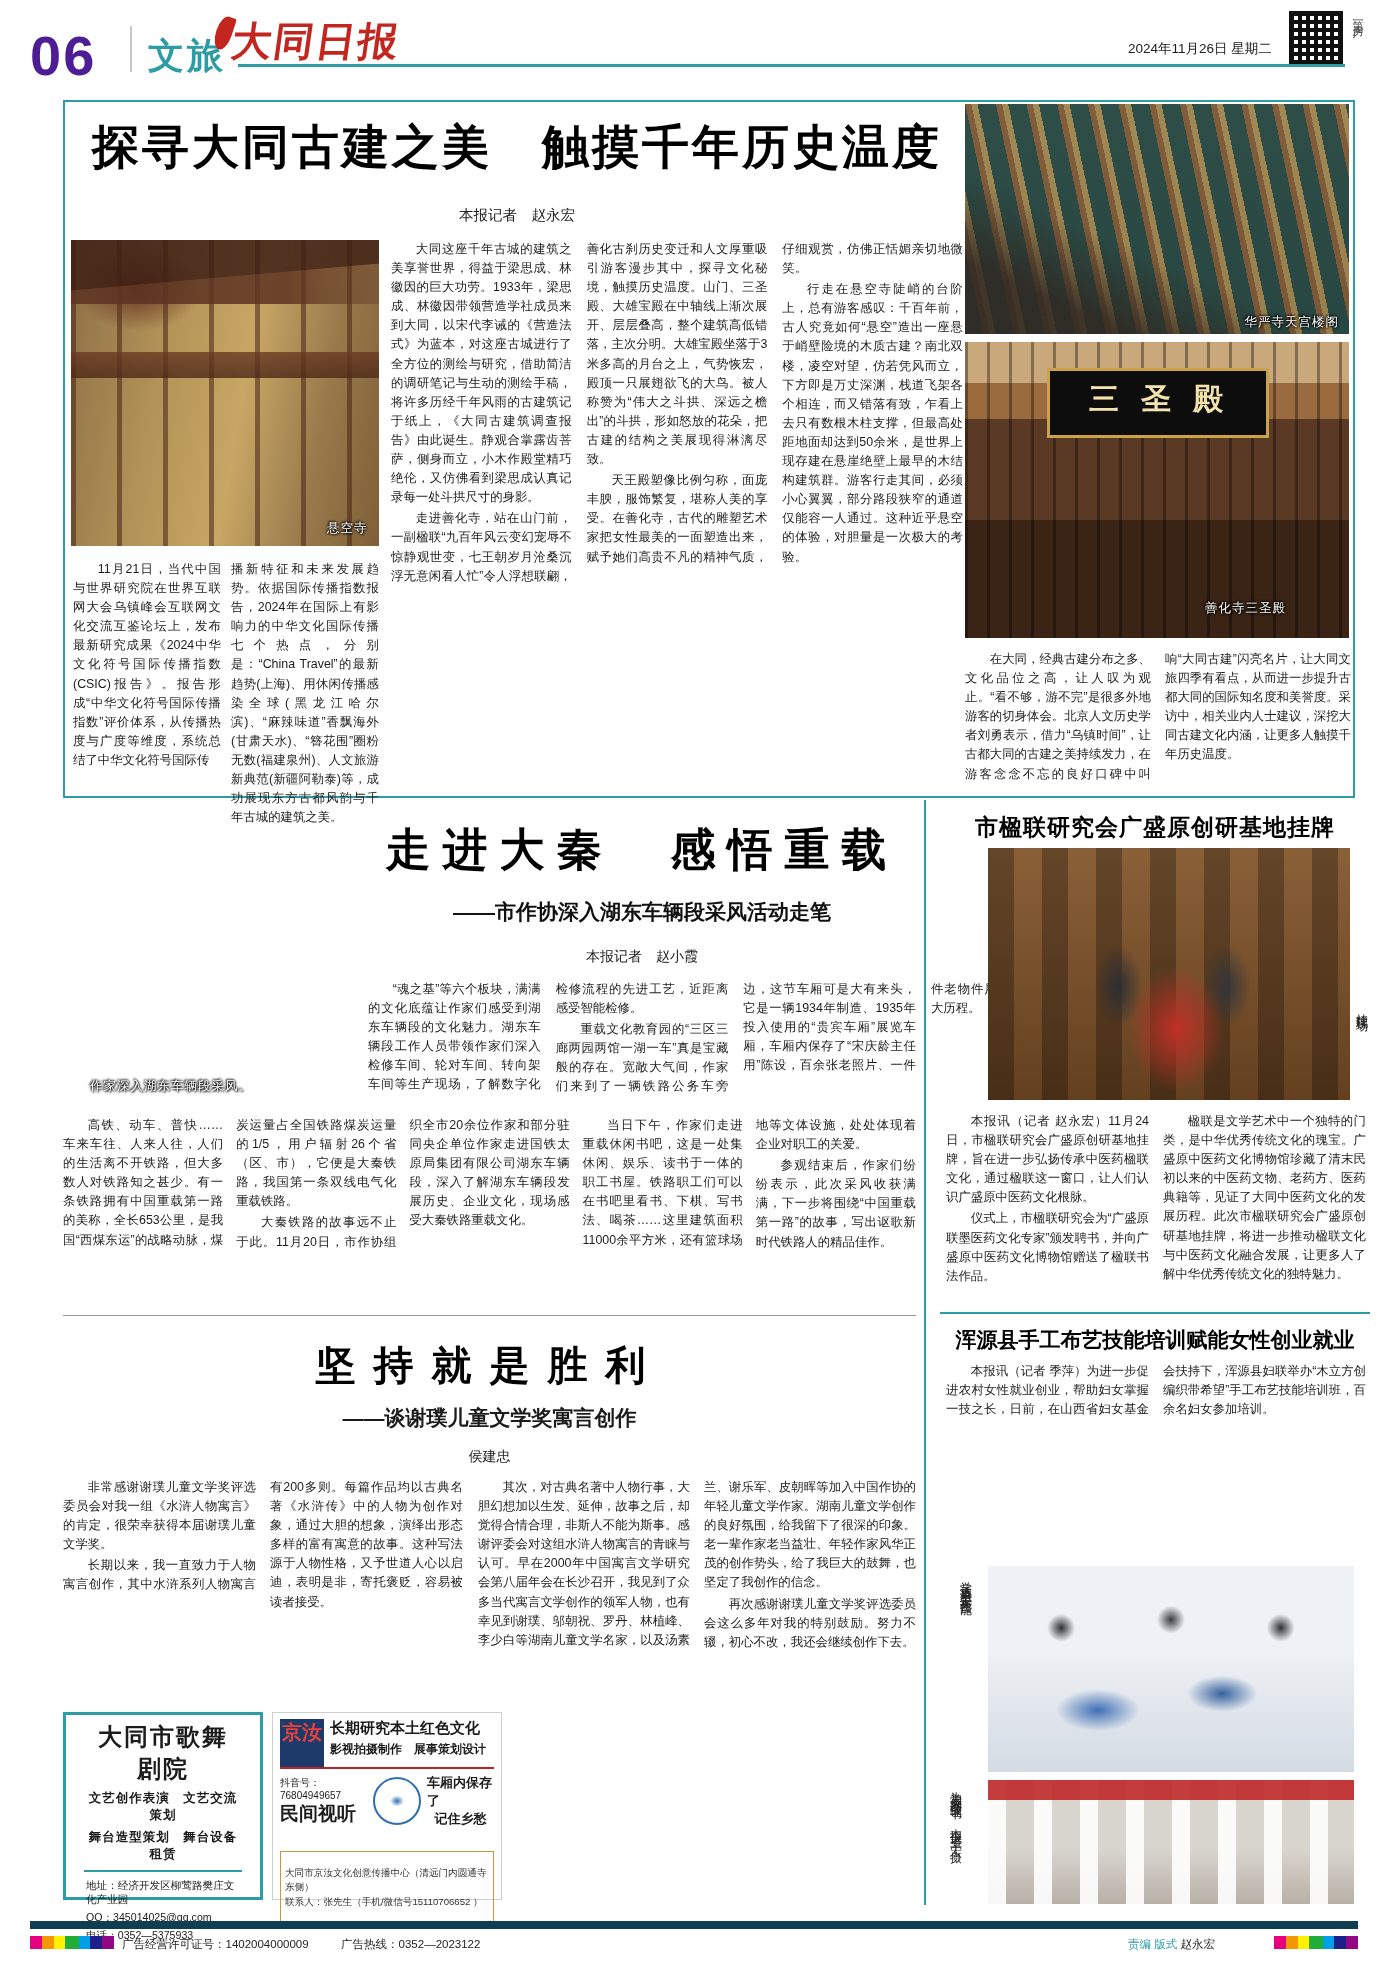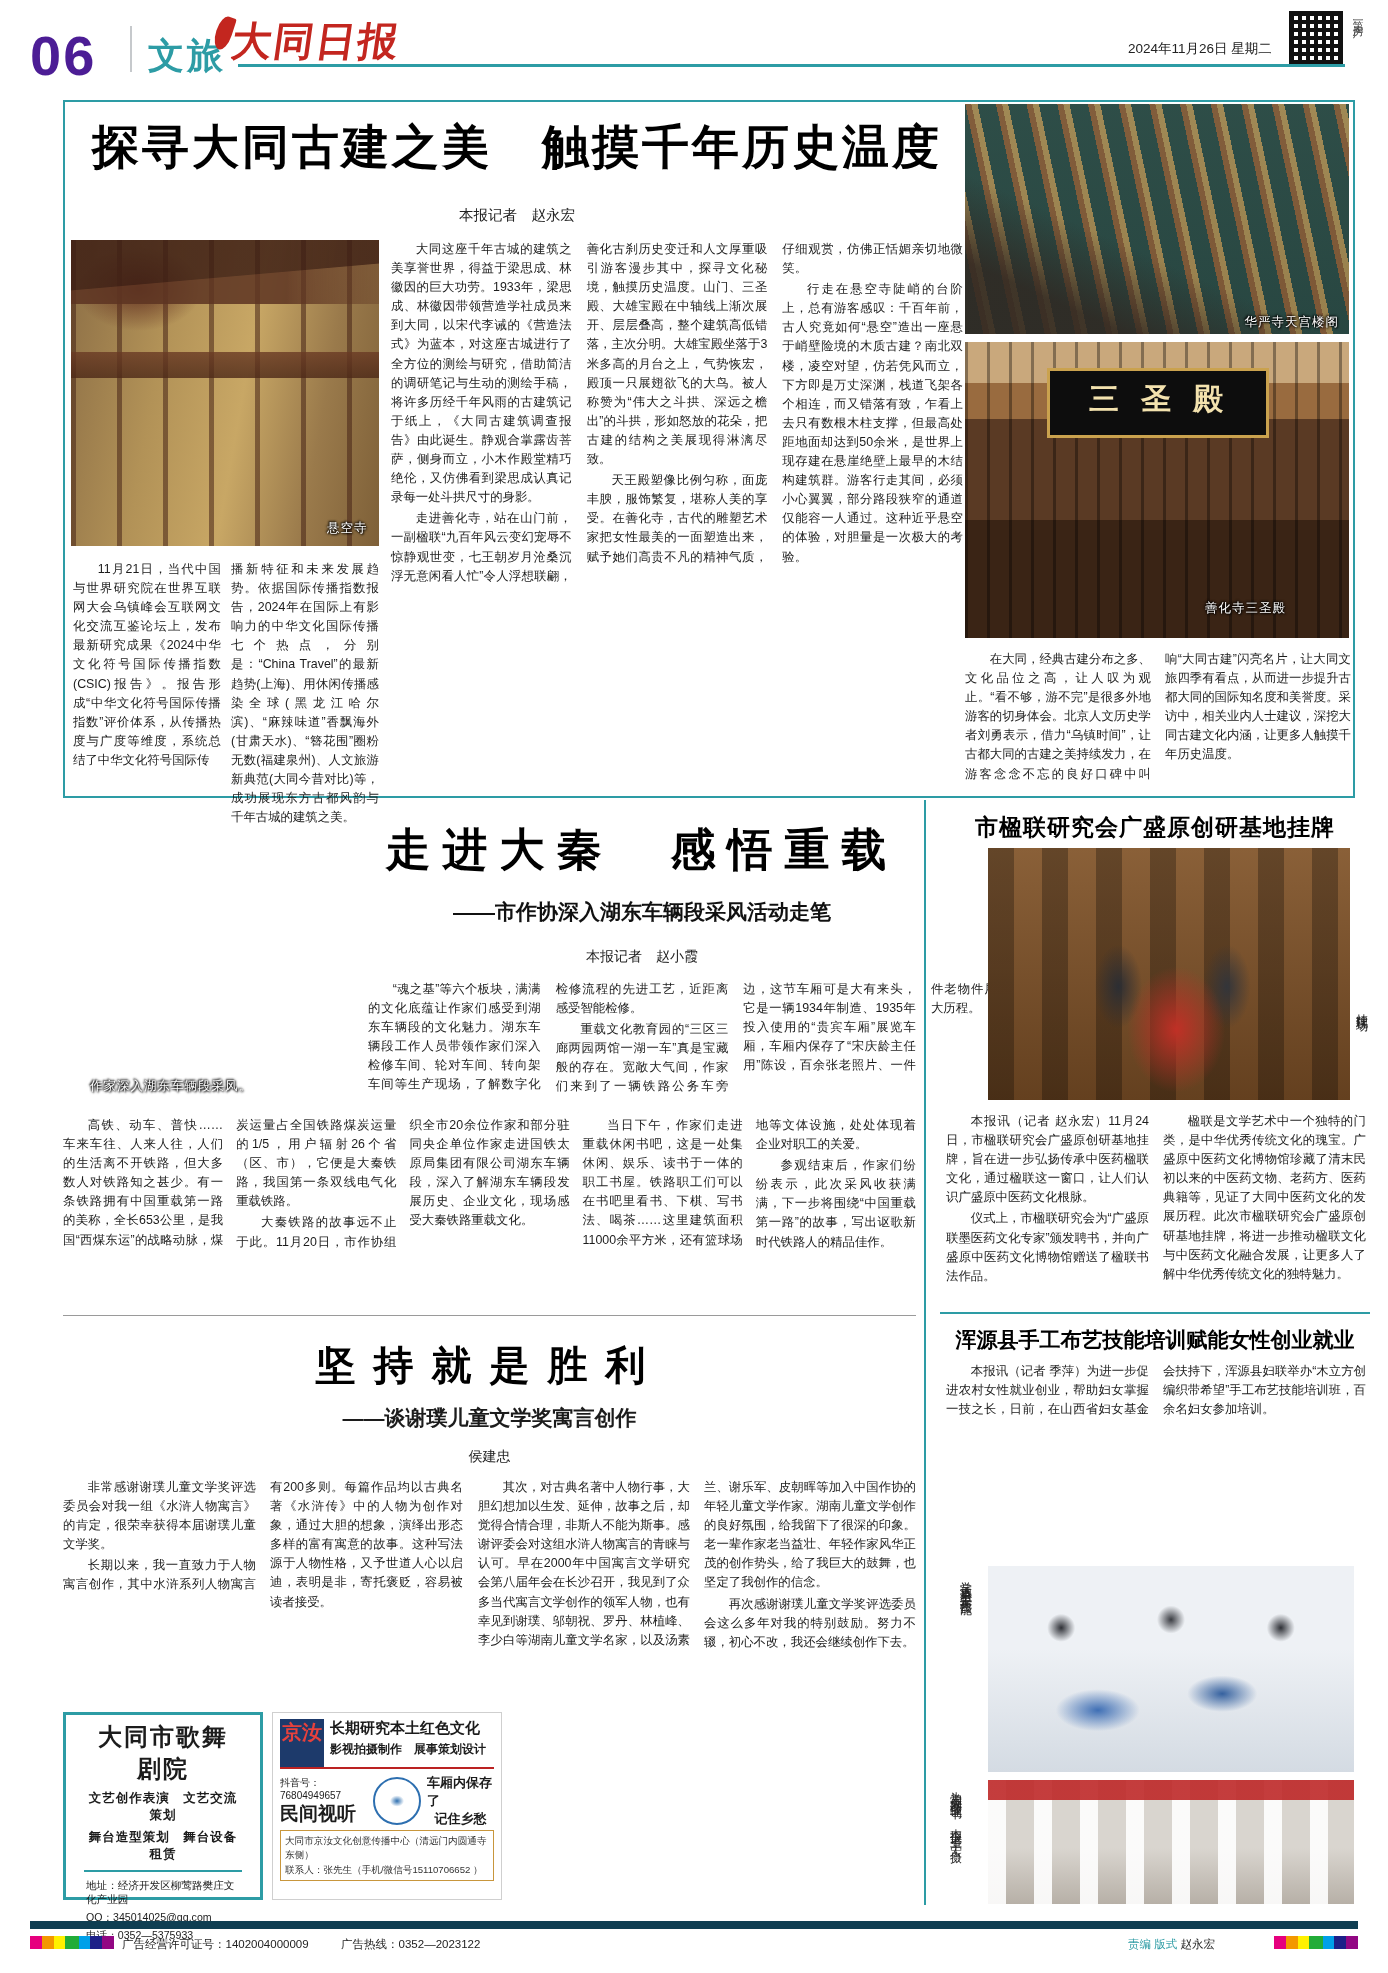--- a/index.html
+++ b/index.html
@@ -147,21 +147,21 @@
   #ad2-logo span{color:#e8413c;}
   #ad2 .l1{font-size:15px;font-weight:800;font-family:"Liberation Serif","DejaVu Serif",serif;}
   #ad2 .l2{font-size:12px;font-weight:700;margin-top:3px;}
   #ad2 .redline{height:2px;background:#b22;margin:4px 0 5px;clear:both;}
   #ad2 .mid{display:flex;align-items:center;gap:6px;}
   #ad2 .dy{font-size:10px;}
   #ad2 .mv{font-size:19px;font-weight:900;}
   #ad2 .seal{width:44px;height:44px;border:2px solid #2d6fb0;border-radius:50%;flex:0 0 auto;
        background:radial-gradient(10px 8px at 50% 50%,#2d6fb0,rgba(0,0,0,0) 70%);}
   #ad2 .r1{font-size:13px;font-weight:700;}
-  #ad2 .box{border:1px solid #c8963c;margin-top:2px;padding:3px 4px;font-size:9.6px;line-height:1.5;color:#333;}
+  #ad2 .box{border:1px solid #c8963c;margin-top:23px;padding:14px 4px;font-size:9.6px;line-height:1.5;color:#333;}
 
   
   #f-bar{left:30px;top:1921px;width:1328px;height:8px;background:#0f3e52;}
   .rainbow{height:13px;width:84px;
      background:linear-gradient(90deg,#e6007e 0 14%,#f39800 14% 28%,#fff100 28% 42%,#22ac38 42% 58%,#00a0e9 58% 72%,#1d2088 72% 86%,#920783 86% 100%);}
   #f-rb-l{left:30px;top:1936px;}
   #f-rb-r{left:1274px;top:1936px;}
   #f-text{left:122px;top:1937px;font-size:11.5px;color:#222;}
   #f-ed{left:1128px;top:1937px;font-size:11.5px;}
 </style>
@@ -184,21 +184,21 @@
 
   <div class="abs photo" id="a1-photoL"></div>
   <div class="abs" id="a1-photoL-roof"></div>
   <div class="abs" id="a1-photoL-deck"></div>
   <div class="photocap abs" id="a1-capL">悬空寺</div>
 
   <div class="abs body12" id="a1-colA">
     <p>11月21日，当代中国与世界研究院在世界互联网大会乌镇峰会互联网文化交流互鉴论坛上，发布最新研究成果《2024中华文化符号国际传播指数(CSIC)报告》。报告形成“中华文化符号国际传播指数”评价体系，从传播热度与广度等维度，系统总结了中华文化符号国际传</p>
   </div>
   <div class="abs body12" id="a1-colB">
-    <p style="text-indent:0">播新特征和未来发展趋势。依据国际传播指数报告，2024年在国际上有影响力的中华文化国际传播七个热点，分别是：“China Travel”的最新趋势(上海)、用休闲传播感染全球(黑龙江哈尔滨)、“麻辣味道”香飘海外(甘肃天水)、“簪花围”圈粉无数(福建泉州)、人文旅游新典范(大同今昔对比)等，成功展现东方古都风韵与千年古城的建筑之美。</p>
+    <p style="text-indent:0">播新特征和未来发展趋势。依据国际传播指数报告，2024年在国际上有影响力的中华文化国际传播七个热点，分别是：“China Travel”的最新趋势(上海)、用休闲传播感染全球(黑龙江哈尔滨)、“麻辣味道”香飘海外(甘肃天水)、“簪花围”圈粉无数(福建泉州)、人文旅游新典范(新疆阿勒泰)等，成功展现东方古都风韵与千年古城的建筑之美。</p>
   </div>
 
   <div class="abs body12 cols3" id="a1-center">
     <p>大同这座千年古城的建筑之美享誉世界，得益于梁思成、林徽因的巨大功劳。1933年，梁思成、林徽因带领营造学社成员来到大同，以宋代李诫的《营造法式》为蓝本，对这座古城进行了全方位的测绘与研究，借助简洁的调研笔记与生动的测绘手稿，将许多历经千年风雨的古建筑记于纸上，《大同古建筑调查报告》由此诞生。静观合掌露齿菩萨，侧身而立，小木作殿堂精巧绝伦，又仿佛看到梁思成认真记录每一处斗拱尺寸的身影。</p>
     <p>走进善化寺，站在山门前，一副楹联“九百年风云变幻宠辱不惊静观世变，七王朝岁月沧桑沉浮无意闲看人忙”令人浮想联翩，善化古刹历史变迁和人文厚重吸引游客漫步其中，探寻文化秘境，触摸历史温度。山门、三圣殿、大雄宝殿在中轴线上渐次展开、层层叠高，整个建筑高低错落，主次分明。大雄宝殿坐落于3米多高的月台之上，气势恢宏，殿顶一只展翅欲飞的大鸟。被人称赞为“伟大之斗拱、深远之檐出”的斗拱，形如怒放的花朵，把古建的结构之美展现得淋漓尽致。</p>
     <p>天王殿塑像比例匀称，面庞丰腴，服饰繁复，堪称人美的享受。在善化寺，古代的雕塑艺术家把女性最美的一面塑造出来，赋予她们高贵不凡的精神气质，仔细观赏，仿佛正恬媚亲切地微笑。</p>
     <p>行走在悬空寺陡峭的台阶上，总有游客感叹：千百年前，古人究竟如何“悬空”造出一座悬于峭壁险境的木质古建？南北双楼，凌空对望，仿若凭风而立，下方即是万丈深渊，栈道飞架各个相连，而又错落有致，乍看上去只有数根木柱支撑，但最高处距地面却达到50余米，是世界上现存建在悬崖绝壁上最早的木结构建筑群。游客行走其间，必须小心翼翼，部分路段狭窄的通道仅能容一人通过。这种近乎悬空的体验，对胆量是一次极大的考验。</p>
   </div>
 
   <div class="abs photo" id="a1-photoR1"></div>

